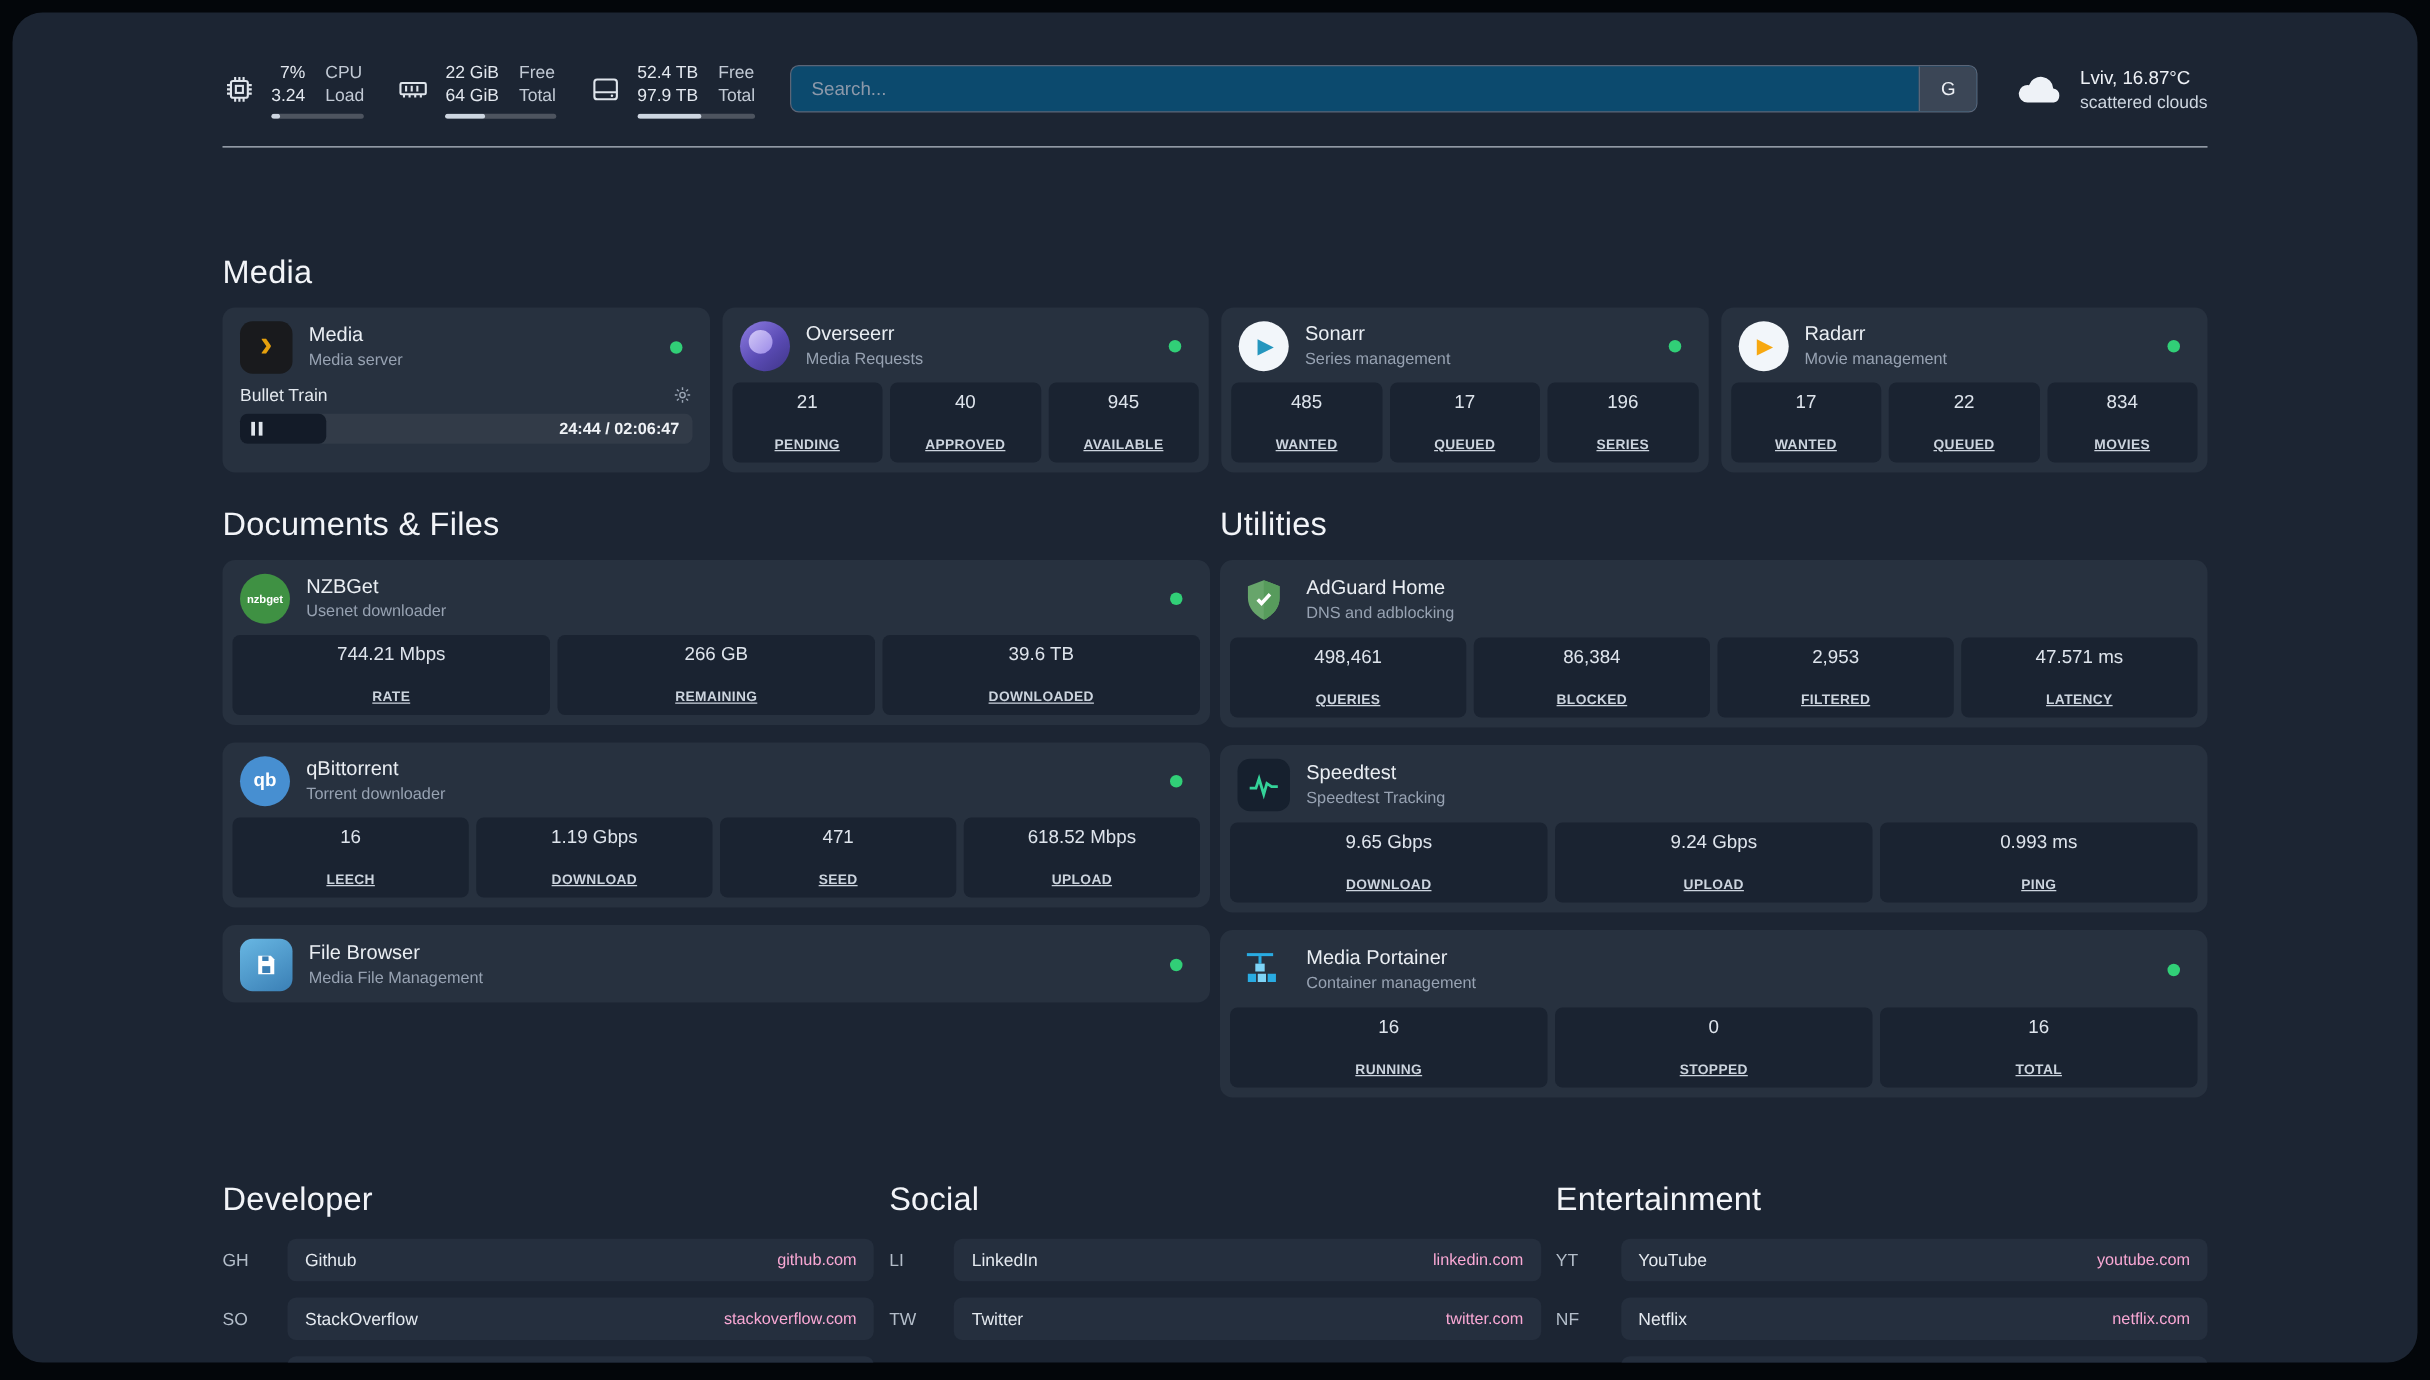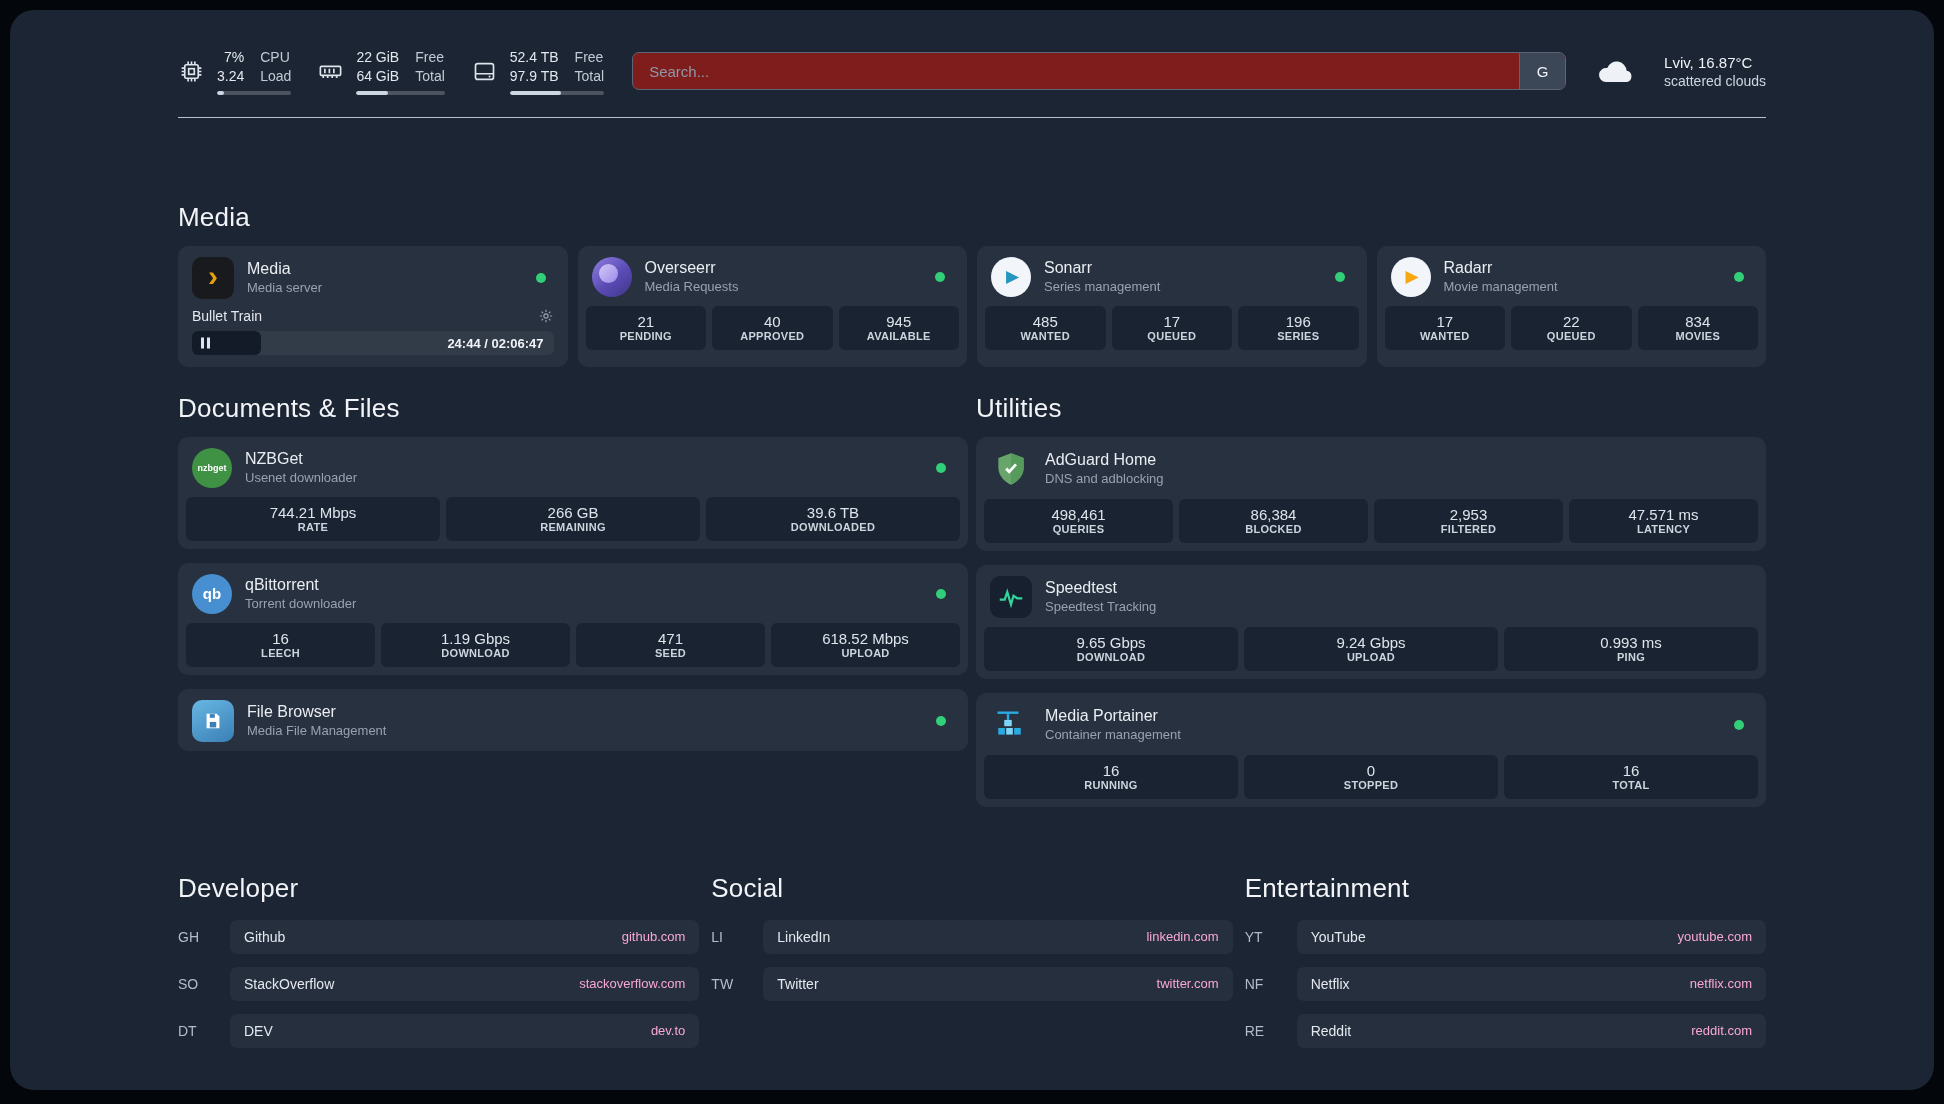--- a/index.html
+++ b/index.html
@@ -16,28 +16,28 @@
   .res-body { display:flex; flex-direction:column; }
   .res-rows { display:flex; gap:16px; font-size:14px; line-height:1.35; }
   .res-col { display:flex; flex-direction:column; }
   .res-col.values { align-items:flex-end; color:#e3e8ef; }
   .res-col.labels { color:#c2cad5; }
   .res-bar { margin-top:5px; height:4px; border-radius:2px; background:rgba(255,255,255,0.22); overflow:hidden; }
   .res-fill { display:block; height:100%; border-radius:2px; background:#cdd6e1; }
   .fill-cpu { width:10%; } .fill-mem { width:36%; } .fill-disk { width:54%; }
 
   .search { flex:1; display:flex; align-items:stretch; height:38px; border:1px solid #5b6577;
-    background:#7f1d1d; border-radius:7px; overflow:hidden;justify-content:space-between; }
+    background:#0c4a6e; border-radius:7px; overflow:hidden;justify-content:space-between; }
   .search input { flex:1; border:none; outline:none; background:transparent; color:#e3e8ef;
     font-size:15px; padding:0 16px; font-family:"Liberation Sans", sans-serif; }
   .search input::placeholder { color:#8d99aa; }
   .search-provider { width:46px; border:none; border-left:1px solid #5b6577; background:#3b4656;
     color:#eef1f6; font-size:15px; cursor:pointer; font-family:"Liberation Sans", sans-serif; }
 
-  .weather { display:flex; align-items:center; gap:28px; }
+  .weather { display:flex; align-items:center; gap:12px; }
   .weather svg { width:42px; height:30px; display:block; }
   .weather-loc { font-size:15px; color:#eef1f6; }
   .weather-cond { font-size:14px; color:#ced6e0; margin-top:2px; }
 
   .divider { border:none; border-top:1.5px solid rgba(212,220,230,0.85); margin:22px 0 0; }
 
   
   .section-title { font-size:26px; font-weight:500; color:#f2f4f8; margin:0 0 13px; letter-spacing:.2px; }
   .mt-media { margin-top:84px; }
   .row { display:flex; gap:10px; }
@@ -46,21 +46,21 @@
   .app-head { display:flex; align-items:center; gap:13px; padding:11px 14px 9px; }
   .app-icon { width:42px; height:42px; border-radius:10px; display:flex; align-items:center;
     justify-content:center; flex-shrink:0; overflow:hidden; }
   .app-titles { display:flex; flex-direction:column; line-height:1.25; }
   .app-name { font-size:16px; color:#eaeef3; }
   .app-desc { font-size:13px; color:#97a2b2; margin-top:1px; }
   .status-dot { width:10px; height:10px; border-radius:50%; background:#31cf77; margin-left:auto; margin-right:8px; flex-shrink:0; }
   .stats { display:flex; gap:6px; padding:0 8px 8px; }
   .stat { flex:1; background:#1a2331; border-radius:6px; padding:7px 4px 8px; text-align:center; }
   .stat-value { font-size:15px; color:#dee4ec; }
-  .stat-label { font-size:11px; font-weight:700; color:#ccd4de; margin-top:0; letter-spacing:.3px; }
+  .stat-label { font-size:11px; font-weight:700; color:#ccd4de; margin-top:20px; letter-spacing:.3px;text-decoration:underline; }
 
   
   .icon-plex { background:#191a1d; }
   .plex-chevron { color:#e5a00d; font-size:30px; font-weight:700; line-height:1; transform:translateY(-2px); }
   .icon-overseerr { border-radius:50%; width:40px; height:40px; background:linear-gradient(140deg,#8f7ee2 0%,#5a4bb4 55%,#3f3589 100%); position:relative; }
   .ovsr-swirl { width:19px; height:19px; border-radius:50%; background:linear-gradient(135deg,#d3c9f7,#9b8ae8); position:absolute; top:7px; left:7px; }
   .icon-sonarr, .icon-radarr { border-radius:50%; width:40px; height:40px; background:#f2f6fa; }
   .play-glyph { font-size:17px; line-height:1; padding-left:3px; }
   .icon-sonarr .play-glyph { color:#2596be; }
   .icon-radarr .play-glyph { color:#f7a811; }

